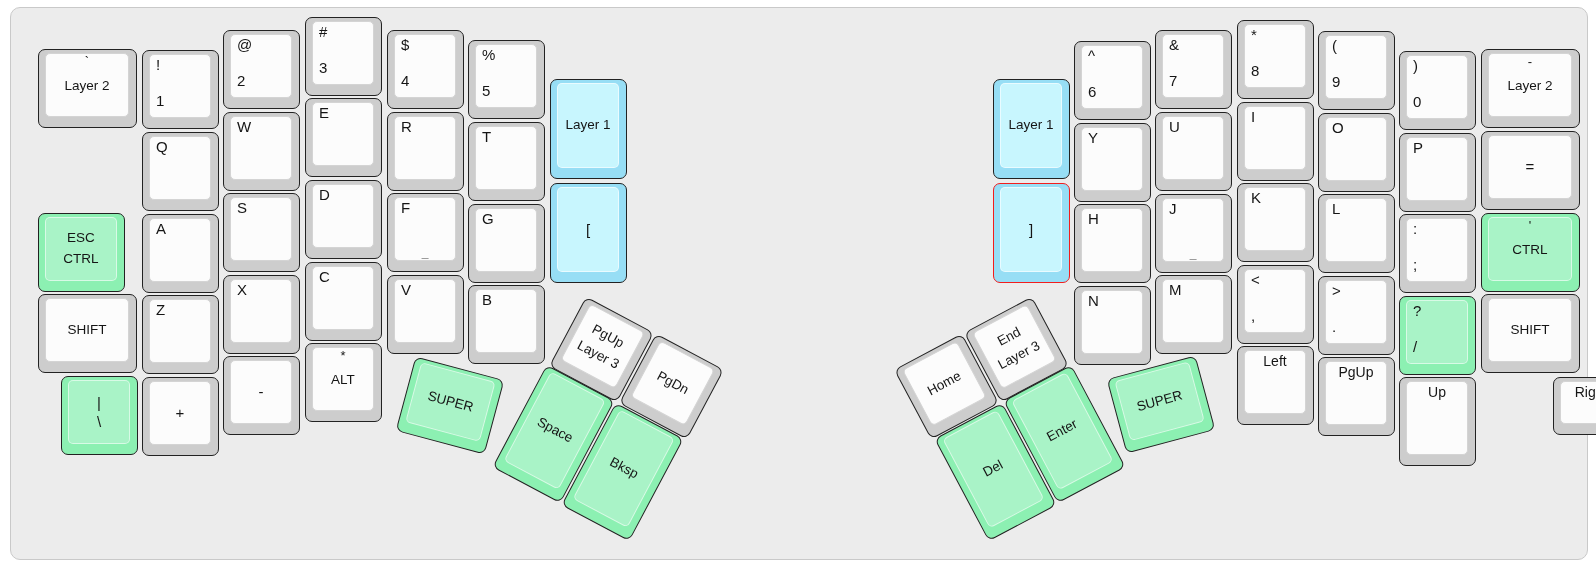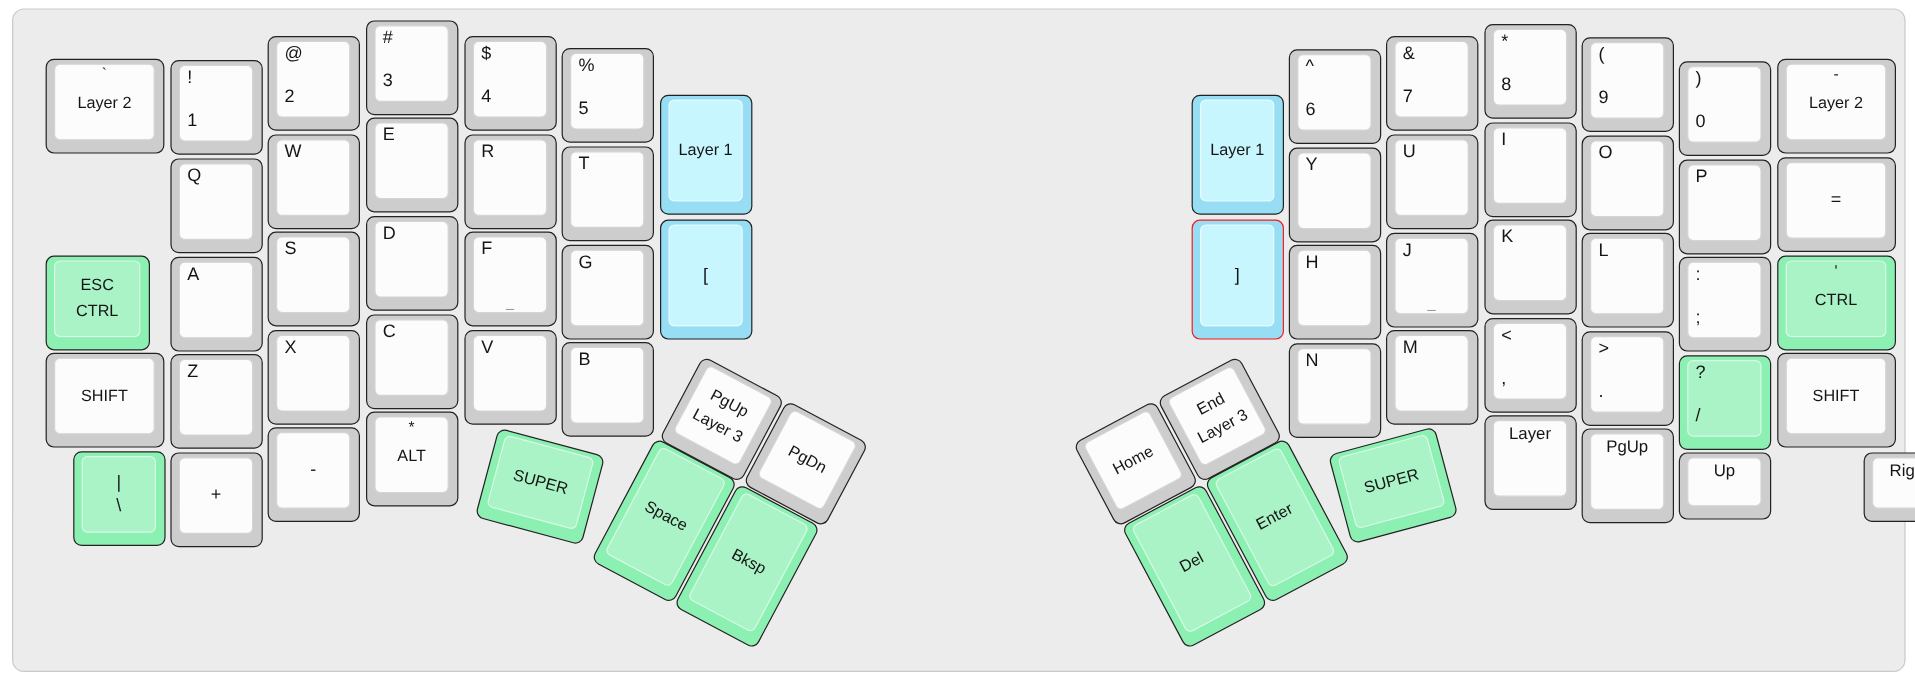--- a/index.html
+++ b/index.html
@@ -296,21 +296,21 @@
         </div>
       </div>
       <div class="key gray" style="left: 1226px; top: 257px; width: 77px; height: 79px;">
         <div class="cap">
           <span class="lab tl">&lt;</span>
           <span class="lab bl">,</span>
         </div>
       </div>
       <div class="key gray" style="left: 1226px; top: 338px; width: 77px; height: 79px;">
         <div class="cap">
-          <span class="lab nv">Layer</span>
+          <span class="lab nv">Left</span>
         </div>
       </div>
       <div class="key gray" style="left: 1307px; top: 23px; width: 77px; height: 79px;">
         <div class="cap">
           <span class="lab tl">(</span>
           <span class="lab bl">9</span>
         </div>
       </div>
       <div class="key gray" style="left: 1307px; top: 105px; width: 77px; height: 79px;">
         <div class="cap">
@@ -349,21 +349,21 @@
           <span class="lab tl">:</span>
           <span class="lab bl">;</span>
         </div>
       </div>
       <div class="key green" style="left: 1388px; top: 288px; width: 77px; height: 79px;">
         <div class="cap">
           <span class="lab tl">?</span>
           <span class="lab bl">/</span>
         </div>
       </div>
-      <div class="key gray" style="left: 1388px; top: 369px; width: 77px; height: 56px;">
+      <div class="key gray" style="left: 1388px; top: 369px; width: 77px; height: 89px;">
         <div class="cap">
           <span class="lab nv">Up</span>
         </div>
       </div>
       <div class="key gray" style="left: 1470px; top: 41px; width: 99px; height: 79px;">
         <div class="cap">
           <span class="lab tc">-</span>
           <span class="lab cm">Layer 2</span>
         </div>
       </div>

